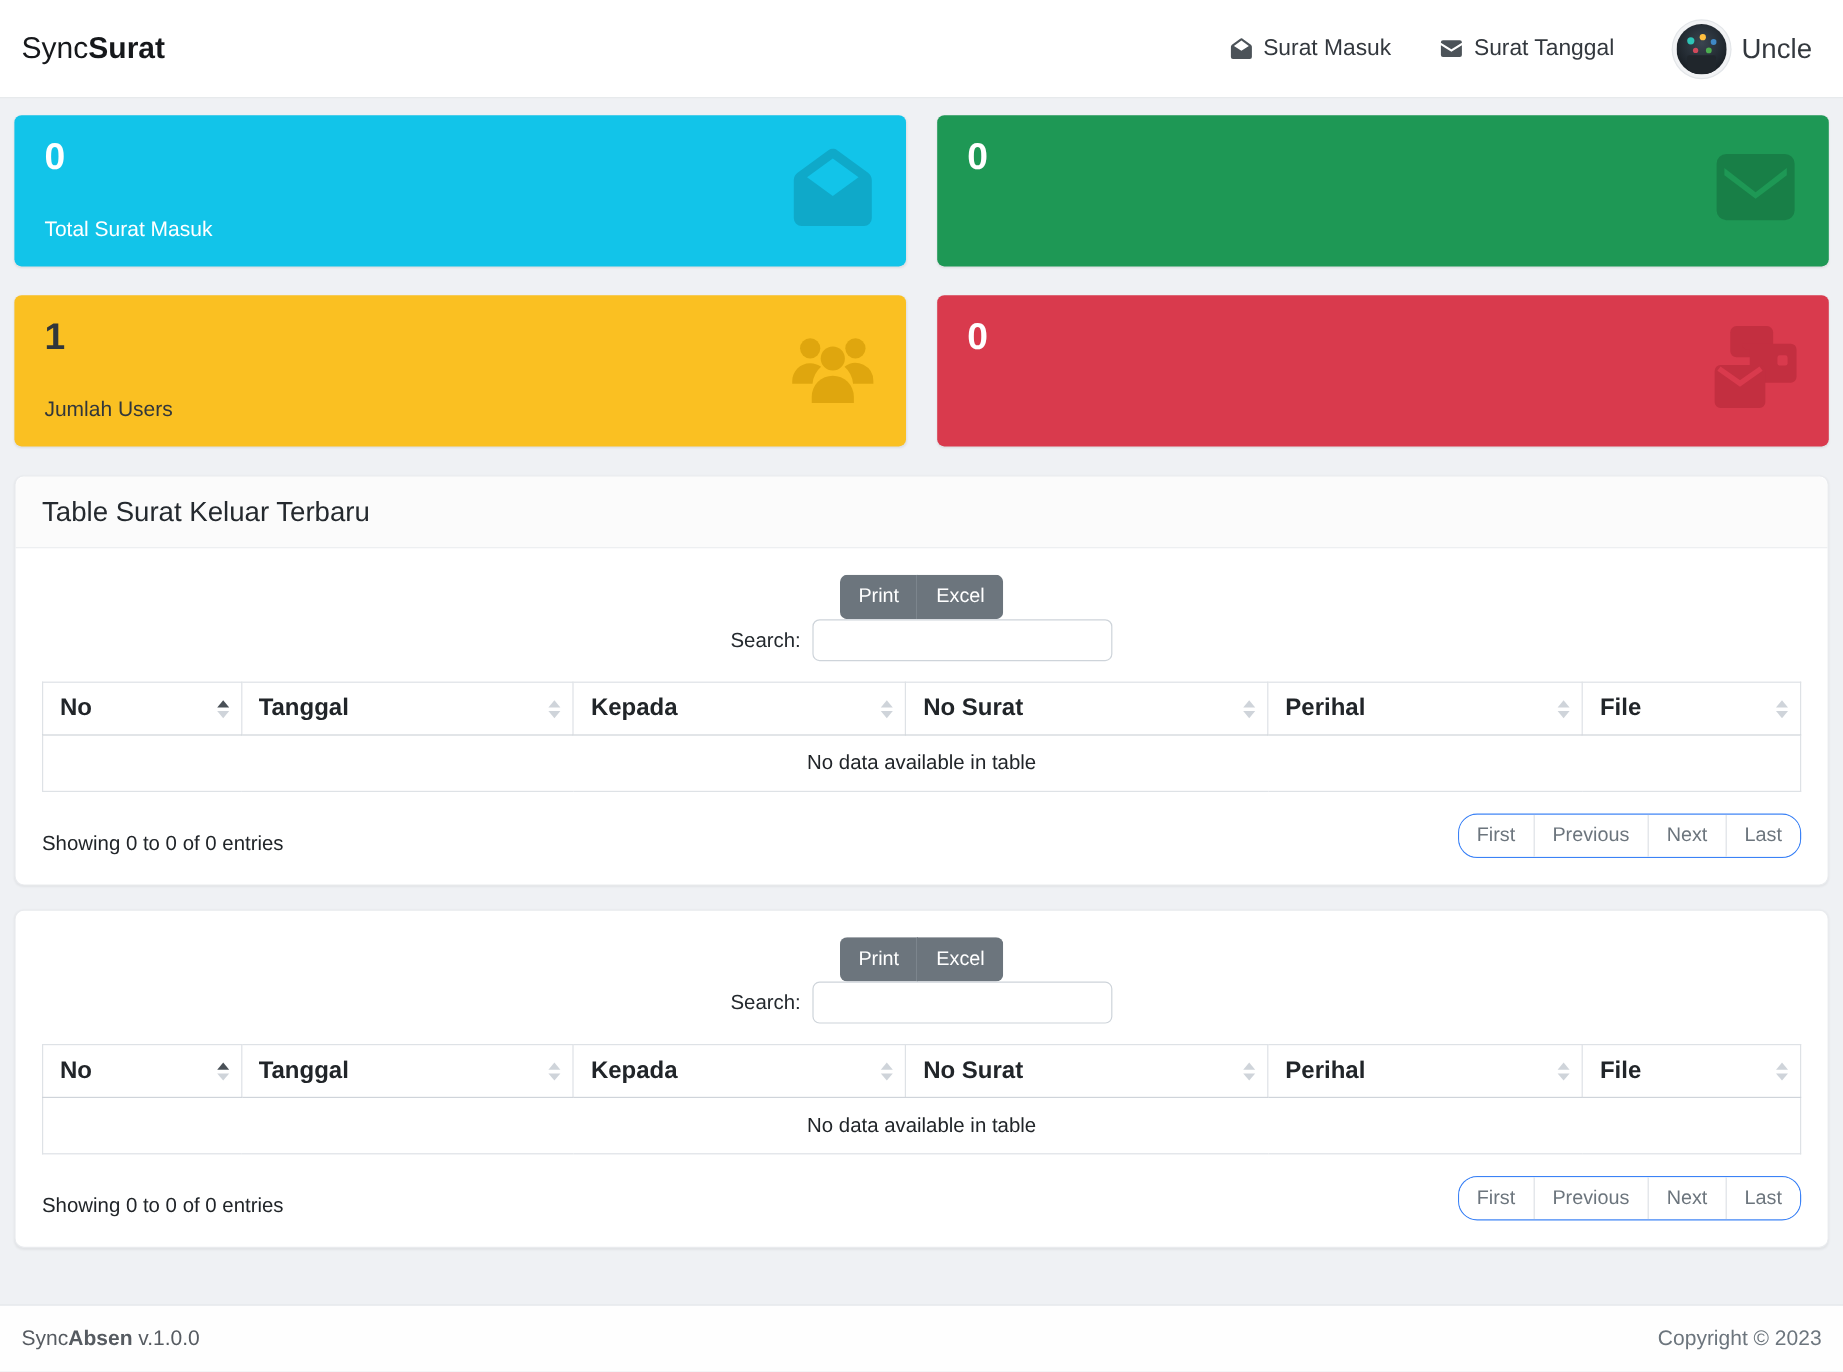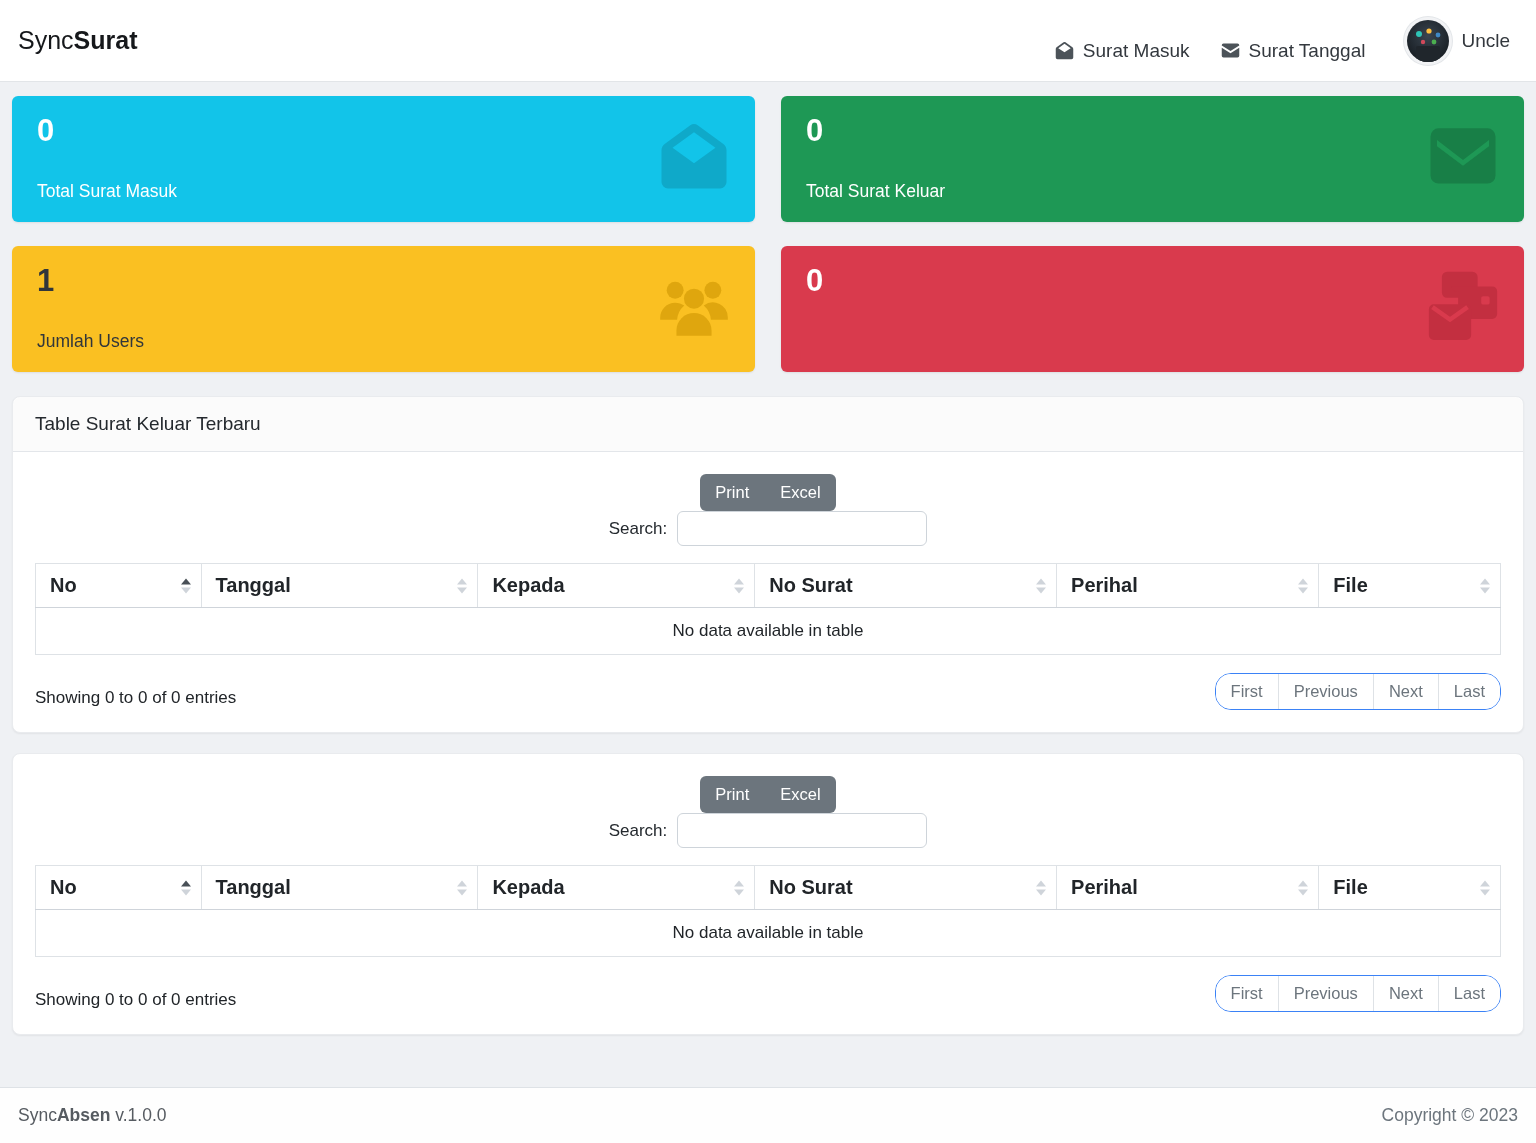--- a/index.html
+++ b/index.html
@@ -11,29 +11,29 @@
   }
 
   
   .navbar {
     height:82px; background:#ffffff; border-bottom:1px solid #e2e5e8;
     display:flex; align-items:center; justify-content:space-between;
     padding:0 18px 0 18px; flex:0 0 auto;
   }
   .brand { font-size:25px; color:#16181b; cursor:pointer; }
   .brand b { font-weight:700; }
-  .nav-right { display:flex; align-items:flex-end; gap:30px; padding-right:8px; }
+  .nav-right { display:flex; align-items:center; gap:40px; padding-right:8px; }
   .nav-link { display:flex; align-items:center; gap:8px; font-size:19px; color:#33383e; cursor:pointer; }
   .nav-link svg { width:21px; height:21px; fill:#4c5359; }
   .user-chip { display:flex; align-items:center; gap:12px; margin-left:12px; cursor:pointer; }
   .avatar {
     width:42px; height:42px; border-radius:50%; overflow:hidden;
     box-shadow:0 0 0 3px #f2f3f5, 0 0 0 4px #e3e6e9;
   }
-  .user-name { font-size:19px; color:#33383e; }
+  .user-name { font-size:23px; color:#33383e; }
 
   
   .content { flex:1 1 auto; padding:14px 12px 0 12px; }
   .page-head {
     display:flex; align-items:center; justify-content:space-between;
     padding:8px 12px 0 12px; margin-bottom:26px;
   }
   .page-title { font-size:31px; font-weight:400; color:#24292e; }
   .breadcrumb { font-size:17px; display:flex; gap:9px; align-items:center; }
   .breadcrumb a { color:#0d6efd; text-decoration:underline; cursor:pointer; }
@@ -63,21 +63,21 @@
   .card-warning .big-icon svg { fill:#dfa60e; }
   .card-danger { background:#d93a4d; }
   .card-danger .big-icon svg { fill:#c32f40; }
 
   
   .table-card {
     background:#ffffff; border-radius:8px; margin-bottom:20px;
     box-shadow:0 1px 2px rgba(0,0,0,.06); border:1px solid #e9ebee;
   }
   .table-card-header {
-    padding:16px 22px; font-size:19px; color:#24292e;
+    padding:16px 22px; font-size:23px; color:#24292e;
     background:rgba(0,0,0,.015); border-bottom:1px solid #e3e6ea;
     border-radius:8px 8px 0 0;
   }
   .table-card-body { padding:22px; }
   .dt-toolbar { display:flex; justify-content:space-between; align-items:center;flex-direction:column; }
   .btn-group { display:inline-flex; border-radius:6px; overflow:hidden; }
   .btn-gray {
     background:#6c757d; color:#ffffff; border:none; font-size:16.5px;
     padding:9px 15px; cursor:pointer; font-family:inherit;
   }
@@ -173,21 +173,20 @@
       <div class="lbl">Total Surat Masuk</div>
       <span class="big-icon">
         <svg viewBox="0 0 24 24">
             <path d="M12 2.2c.4 0 .8.13 1.13.37l7.9 5.77c.6.44.97 1.15.97 1.9V20a2 2 0 0 1-2 2H4a2 2 0 0 1-2-2v-9.76c0-.75.36-1.46.97-1.9l7.9-5.77A1.9 1.9 0 0 1 12 2.2zm0 2.5L5.4 9.5 12 14.3l6.6-4.8L12 4.7z"></path>
           </svg>
       </span>
     </div>
 
     <div class="stat-card card-success">
       <div class="num">0</div>
-      <div class="lbl">Total Surat Keluar</div>
       <span class="big-icon">
         <svg viewBox="0 0 24 24">
             <path d="M4.5 3.5h15A2.5 2.5 0 0 1 22 6v12a2.5 2.5 0 0 1-2.5 2.5h-15A2.5 2.5 0 0 1 2 18V6a2.5 2.5 0 0 1 2.5-2.5zm7.5 9.8L4 7.1v1.9l8 6 8-6V7.1l-8 6.2z"></path>
           </svg>
       </span>
     </div>
 
     <div class="stat-card card-warning">
       <div class="num">1</div>
       <div class="lbl">Jumlah Users</div>

